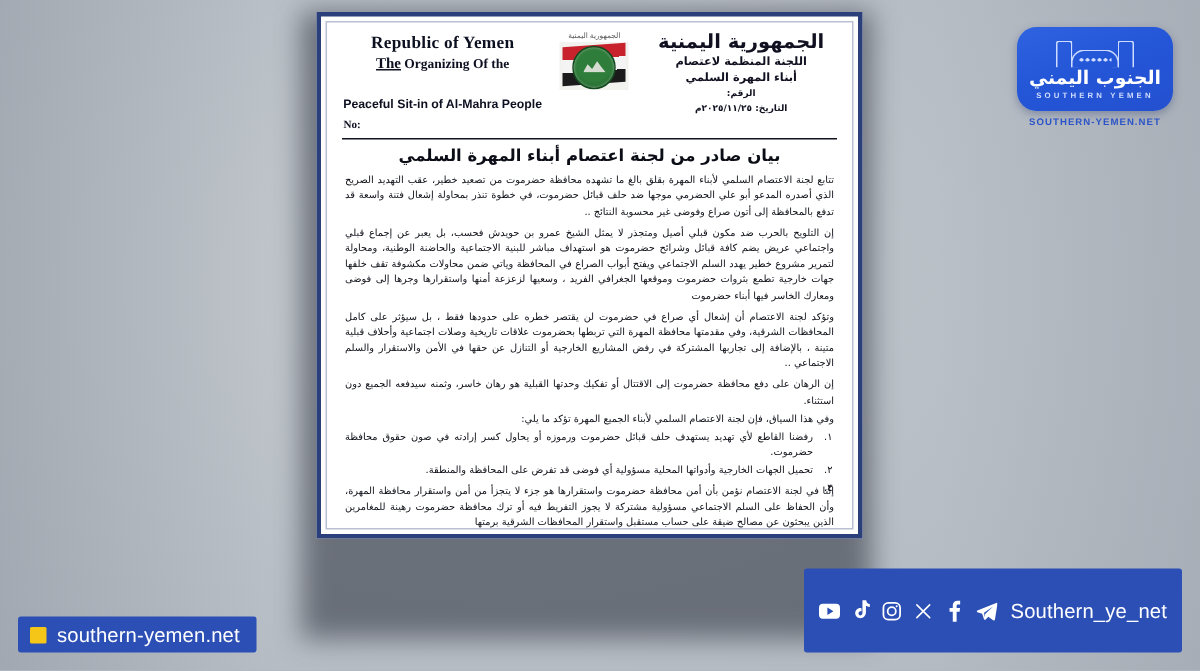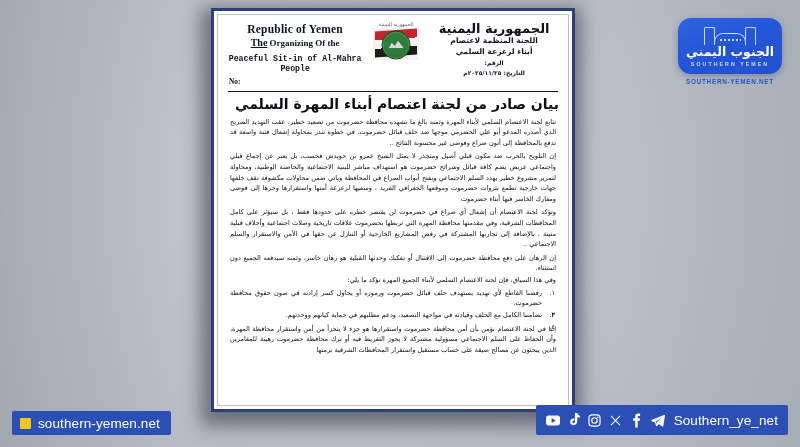--- a/index.html
+++ b/index.html
@@ -43,21 +43,21 @@
     height: 418px;
     background: rgba(40,46,56,.55);
     filter: blur(9px);
     border-radius: 2px;
   }
   #document {
     position: absolute;
     left: 211px;
     top: 8px;
     width: 364px;
-    height: 404px;
+    height: 351px;
     background: #fdfdfb;
     border: 3px solid #2b3f7a;
     box-sizing: border-box;
     padding: 3px;
   }
   #doc-inner {
     width: 100%;
     height: 100%;
     border: 1px solid #b9c0d4;
     box-sizing: border-box;
@@ -89,25 +89,25 @@
   }
   .lh-left .l2 {
     font-family: "Liberation Serif", serif;
     font-size: 9px;
     font-weight: bold;
     line-height: 1.2;
     margin-top: 1px;
   }
   .lh-left .l2 b { font-size: 10px; text-decoration: underline; }
   .lh-left .l3 {
-    font-family: Liberation Mono, monospace;
+    font-family: Liberation Sans, sans-serif;
     font-size: 8.2px;
     font-weight: bold;
     line-height: 1.2;
-    margin-top: 5px;
+    margin-top: 16px;
   }
   .lh-fields {
     margin-top: 3px;
     font-family: "Liberation Serif", serif;
     font-size: 7.4px;
     font-weight: bold;
     text-align: left;
     line-height: 1.45;
     padding-left: 2px;
   }
@@ -199,23 +199,24 @@
 
   .rule {
     border: 0;
     border-top: 1.6px solid #11131c;
     margin: 3px 1px 4px 1px;
   }
 
   
   .doc-title {
     direction: rtl;
-    font-family: "DejaVu Sans", sans-serif;
-    font-weight: bold;
-    font-size: 14px;
+    text-align: center;
+    font-family: "DejaVu Sans", sans-serif;
+    font-weight: bold;
+    font-size: 11px;
     color: #0b0d16;
     margin: 1px 0 5px 0;
     letter-spacing: .2px;
   }
   .doc-body {
     direction: rtl;
     text-align: justify;
     font-family: "DejaVu Sans", sans-serif;
     font-size: 6.55px;
     line-height: 1.62;
@@ -405,21 +406,21 @@
   #social-bar {
     position: absolute;
     right: 12px;
     bottom: 12px;
     height: 24px;
     display: flex;
     align-items: center;
     gap: 7px;
     background: #2b4fb5;
     border-radius: 2px;
-    padding: 3px 10px;
+    padding: 16px 10px;
   }
   #social-bar .ico {
     width: 14px;
     height: 14px;
     display: flex;
     align-items: center;
     justify-content: center;
     color: #ffffff;
     flex: 0 0 auto;
   }
@@ -465,54 +466,54 @@
           <div class="emblem-script">الجمهورية اليمنية</div>
           <div class="flag-box">
             <div class="flag-stripes"></div>
             <div class="flag-seal"></div>
           </div>
         </div>
 
         <div class="lh-right">
           <div class="ar-logo">الجمهورية اليمنية</div>
           <div class="ar-l2">اللجنة المنظمة لاعتصام</div>
-          <div class="ar-l3">أبناء لزعزعة السلمي</div>
+          <div class="ar-l3">أبناء المهرة السلمي</div>
           <div class="ar-fields">
             <span>الرقم:</span>
           </div>
           <div class="ar-fields">
             <span>التاريخ:</span>
             <span>٢٠٢٥/١١/٢٥م</span>
           </div>
         </div>
 
       </div>
 
       <hr class="rule">
 
       <div class="doc-title">بيان صادر من لجنة اعتصام أبناء المهرة السلمي</div>
 
       <div class="doc-body">
-        <p>تتابع لجنة الاعتصام السلمي لأبناء المهرة وثمنه بالغ ما تشهده محافظة حضرموت من تصعيد خطير، عقب التهديد الصريح الذي أصدره المدعو أبو علي الحضرمي موجها ضد حلف قبائل حضرموت، في خطوة تنذر بمحاولة إشعال فتنة واسعة قد تدفع بالمحافظة إلى أتون صراع وفوضى غير محسوبة النتائج ..</p>
+        <p>تتابع لجنة الاعتصام السلمي لأبناء المهرة بقلق بالغ ما تشهده محافظة حضرموت من تصعيد خطير، عقب التهديد الصريح الذي أصدره المدعو أبو علي الحضرمي موجها ضد حلف قبائل حضرموت، في خطوة تنذر بمحاولة إشعال فتنة واسعة قد تدفع بالمحافظة إلى أتون صراع وفوضى غير محسوبة النتائج ..</p>
         <p>إن التلويح بالحرب ضد مكون قبلي أصيل ومتجذر لا يمثل الشيخ عمرو بن حويدش فحسب، بل يعبر عن إجماع قبلي واجتماعي عريض يضم كافة قبائل وشرائح حضرموت هو استهداف مباشر للبنية الاجتماعية والحاضنة الوطنية، ومحاولة لتمرير مشروع خطير يهدد السلم الاجتماعي ويفتح أبواب الصراع في المحافظة وياتي ضمن محاولات مكشوفة تقف خلفها جهات خارجية تطمع بثروات حضرموت وموقعها الجغرافي الفريد ، وسعيها لزعزعة أمنها واستقرارها وجرها إلى فوضى ومعارك الخاسر فيها أبناء حضرموت</p>
         <p>وتؤكد لجنة الاعتصام أن إشعال أي صراع في حضرموت لن يقتصر خطره على حدودها فقط ، بل سيؤثر على كامل المحافظات الشرقية، وفي مقدمتها محافظة المهرة التي تربطها بحضرموت علاقات تاريخية وصلات اجتماعية وأحلاف قبلية متينة ، بالإضافة إلى تجاربها المشتركة في رفض المشاريع الخارجية أو التنازل عن حقها في الأمن والاستقرار والسلم الاجتماعي ..</p>
         <p class="tight">إن الرهان على دفع محافظة حضرموت إلى الاقتتال أو تفكيك وحدتها القبلية هو رهان خاسر، وثمنه سيدفعه الجميع دون استثناء.</p>
         <p class="tight">وفي هذا السياق، فإن لجنة الاعتصام السلمي لأبناء الجميع المهرة تؤكد ما يلي:</p>
 
         <ol>
           <li>
             <span class="num">١.</span>
             <span>رفضنا القاطع لأي تهديد يستهدف حلف قبائل حضرموت ورموزه أو يحاول كسر إرادته في صون حقوق محافظة حضرموت.</span>
           </li>
           <li>
             <span class="num">٢.</span>
+            <span>تحميل الجهات الخارجية وأدواتها المحلية مسؤولية أي فوضى قد تفرض على المحافظة والمنطقة.</span>
           </li>
           <li>
             <span class="num">٣.</span>
-            <span>تضامننا الكامل مع الحلف وقيادته في مواجهة التصعيد، ودعم مطلبهم في حماية كيانهم ووحدتهم.</span>
           </li>
           <li>
             <span class="num">٤.</span>
           </li>
         </ol>
 
         <p>إننا في لجنة الاعتصام نؤمن بأن أمن محافظة حضرموت واستقرارها هو جزء لا يتجزأ من أمن واستقرار محافظة المهرة، وأن الحفاظ على السلم الاجتماعي مسؤولية مشتركة لا يجوز التفريط فيه أو ترك محافظة حضرموت رهينة للمغامرين الذين يبحثون عن مصالح ضيقة على حساب مستقبل واستقرار المحافظات الشرقية برمتها</p>
       </div>
 
 

